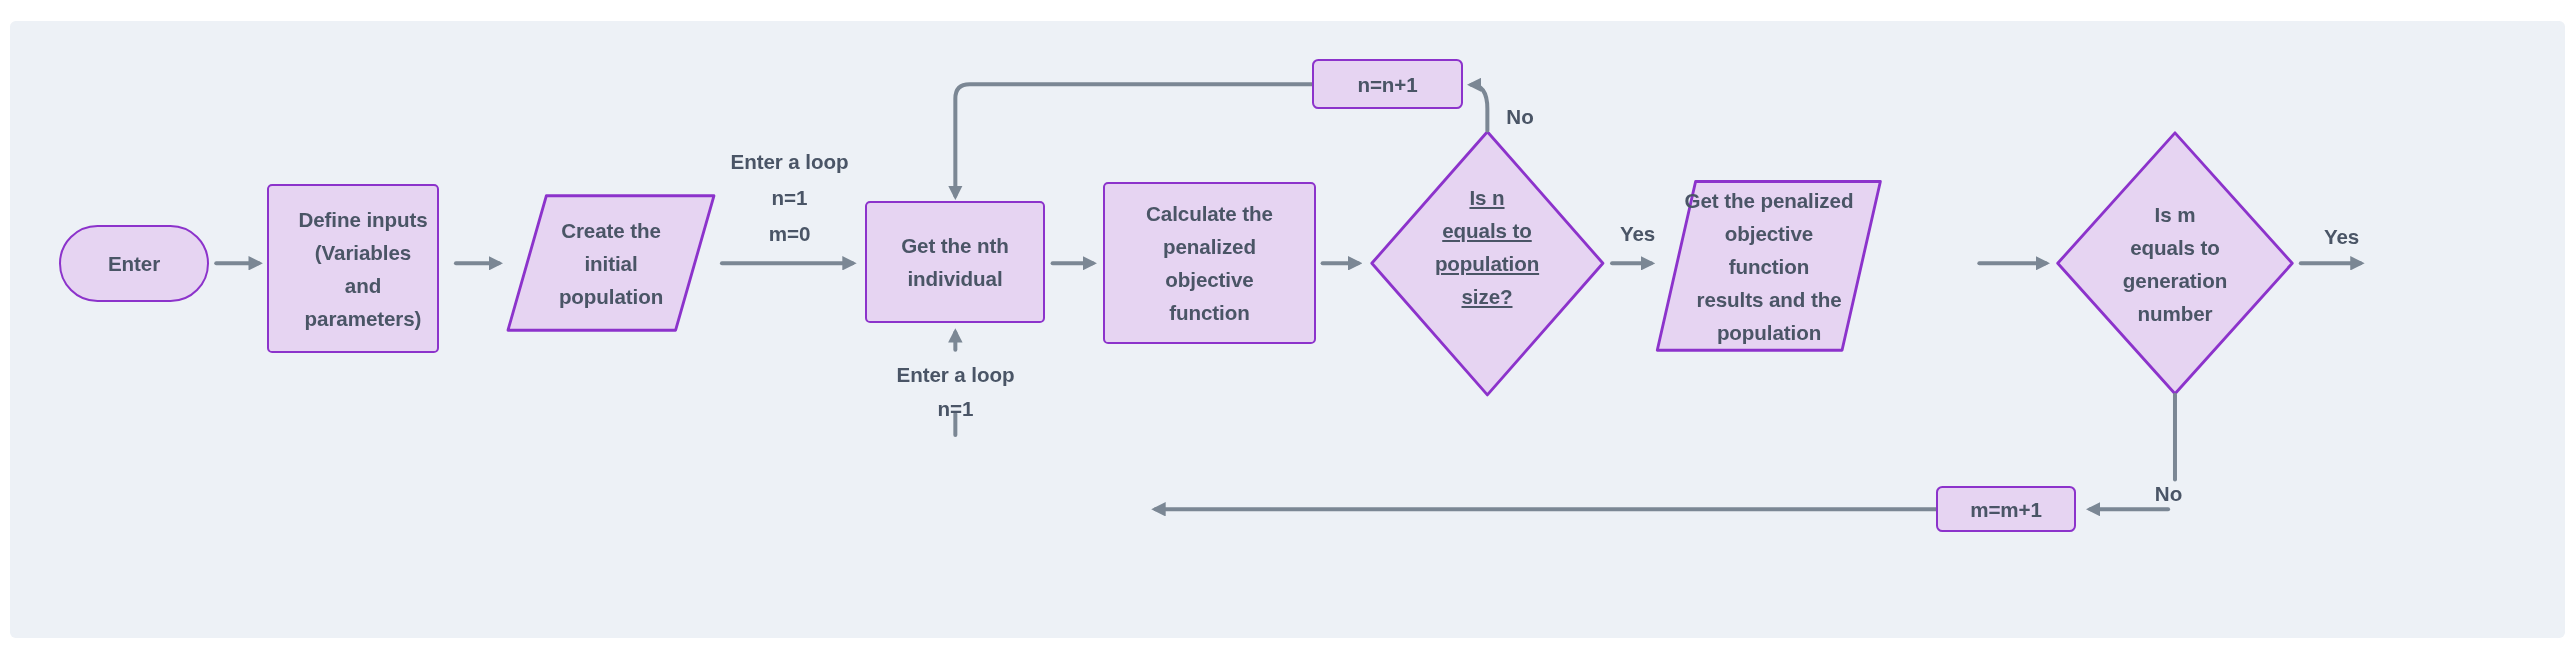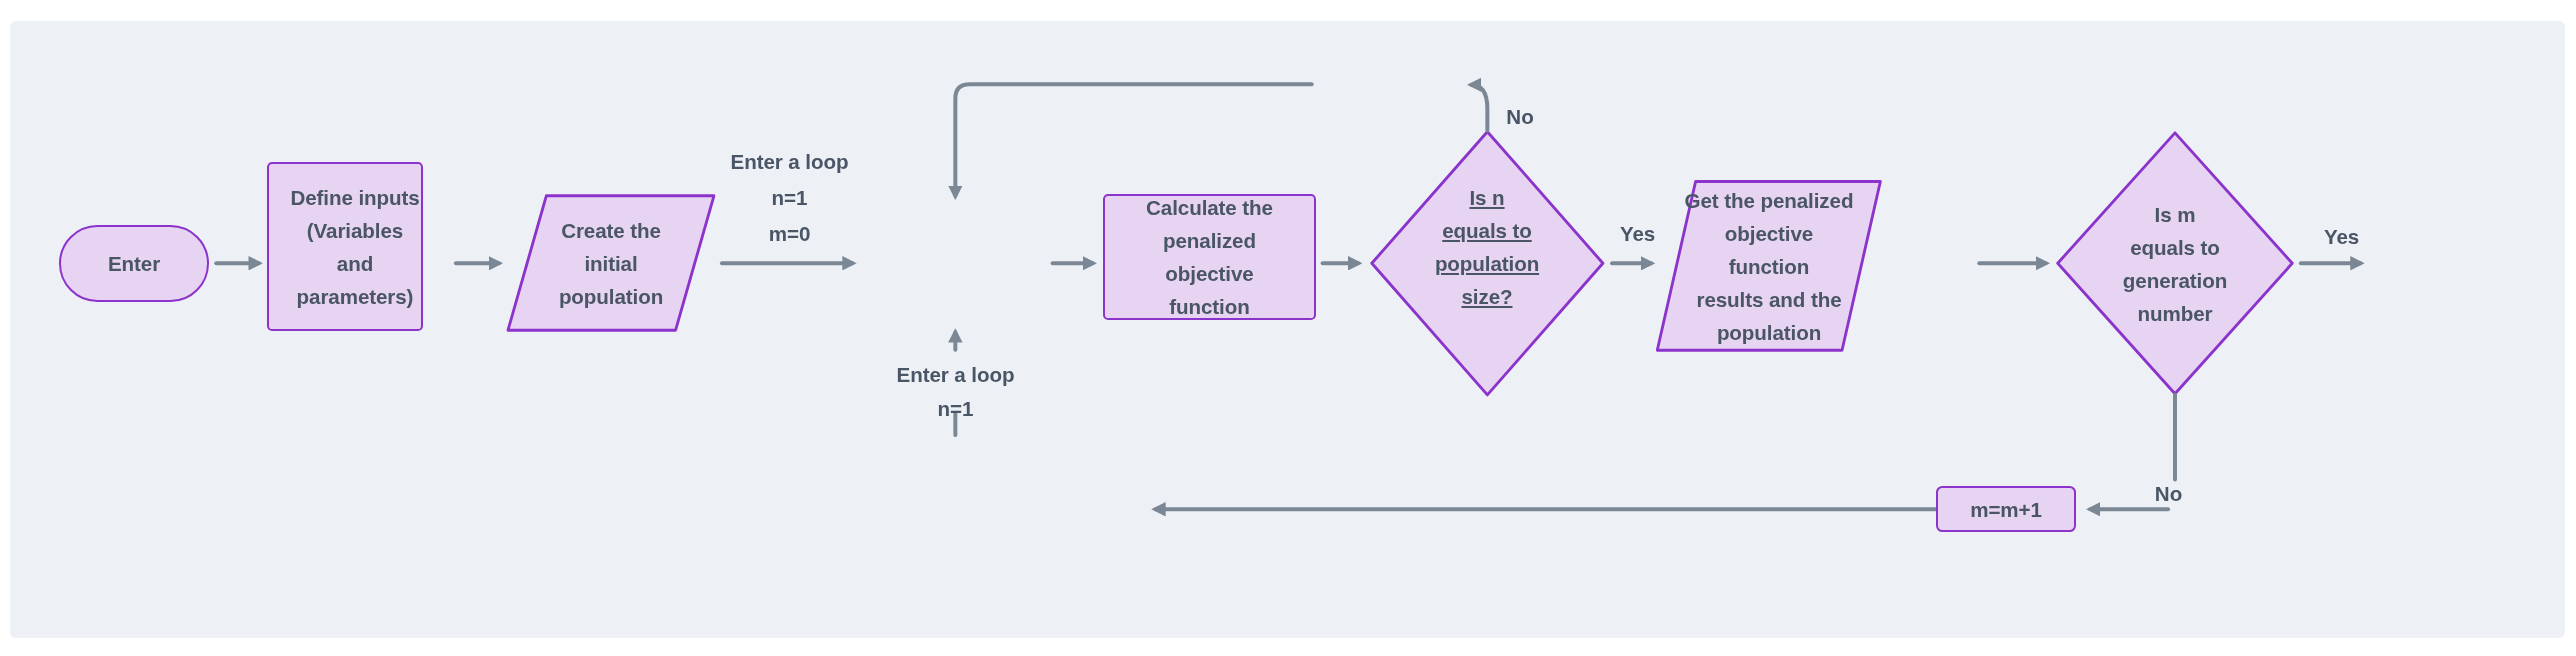--- a/index.html
+++ b/index.html
@@ -91,40 +91,43 @@
       <path d="M1670,723 V760"></path>
 
       <path d="M3802,690 V838"></path>
       <path d="M3790,890 H3654" marker-end="url(#ah)"></path>
       <path d="M3384,890 H2020" marker-end="url(#ah)"></path>
     </g>
   </svg>
 
   <div class="node shape stadium" style="left:59px; top:225px; width:150px; height:77px;">Enter</div>
 
-  <div class="node shape" style="left:267px; top:162px; width:156px; height:169px;padding-left:20px;">Define inputs
+  <div class="node shape" style="left:267px; top:184px; width:172px; height:169px;padding-left:20px;">Define inputs
 (Variables
 and
 parameters)</div>
 
   <div class="node" style="left:525px; top:213px; width:172px; height:101px;">Create the
 initial
 population</div>
 
+  <div class="node shape" style="left:865px; top:201px; width:180px; height:122px;">Get the nth
+individual</div>
 
-  <div class="node shape" style="left:1103px; top:182px; width:213px; height:126px;margin-top:12px;">Calculate the
+  <div class="node shape" style="left:1103px; top:182px; width:213px; height:162px;">Calculate the
 penalized
 objective
 function</div>
 
   <div class="node" style="left:1407px; top:172px; width:160px; height:149px;text-decoration:underline;">Is n
 equals to
 population
 size?</div>
 
+  <div class="node shape smallbox" style="left:1312px; top:59px; width:151px; height:50px;">n=n+1</div>
 
   <div class="node" style="left:1683px; top:199px; width:172px; height:135px;">Get the penalized
 objective function
 results and the
 population</div>
 
   <div class="node" style="left:2095px; top:189px; width:160px; height:149px;">Is m
 equals to
 generation
 number</div>

